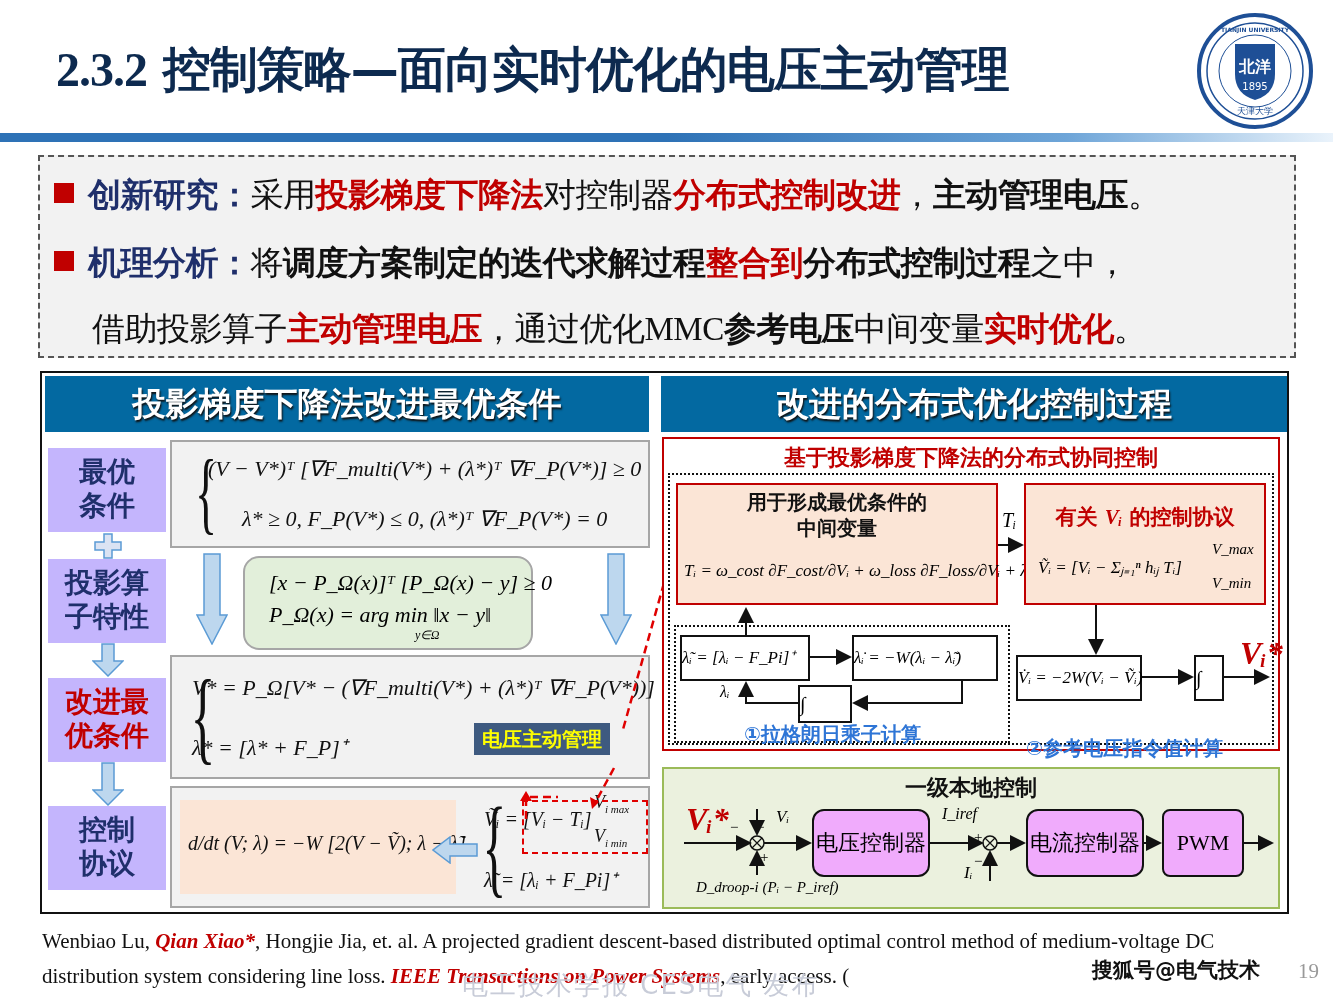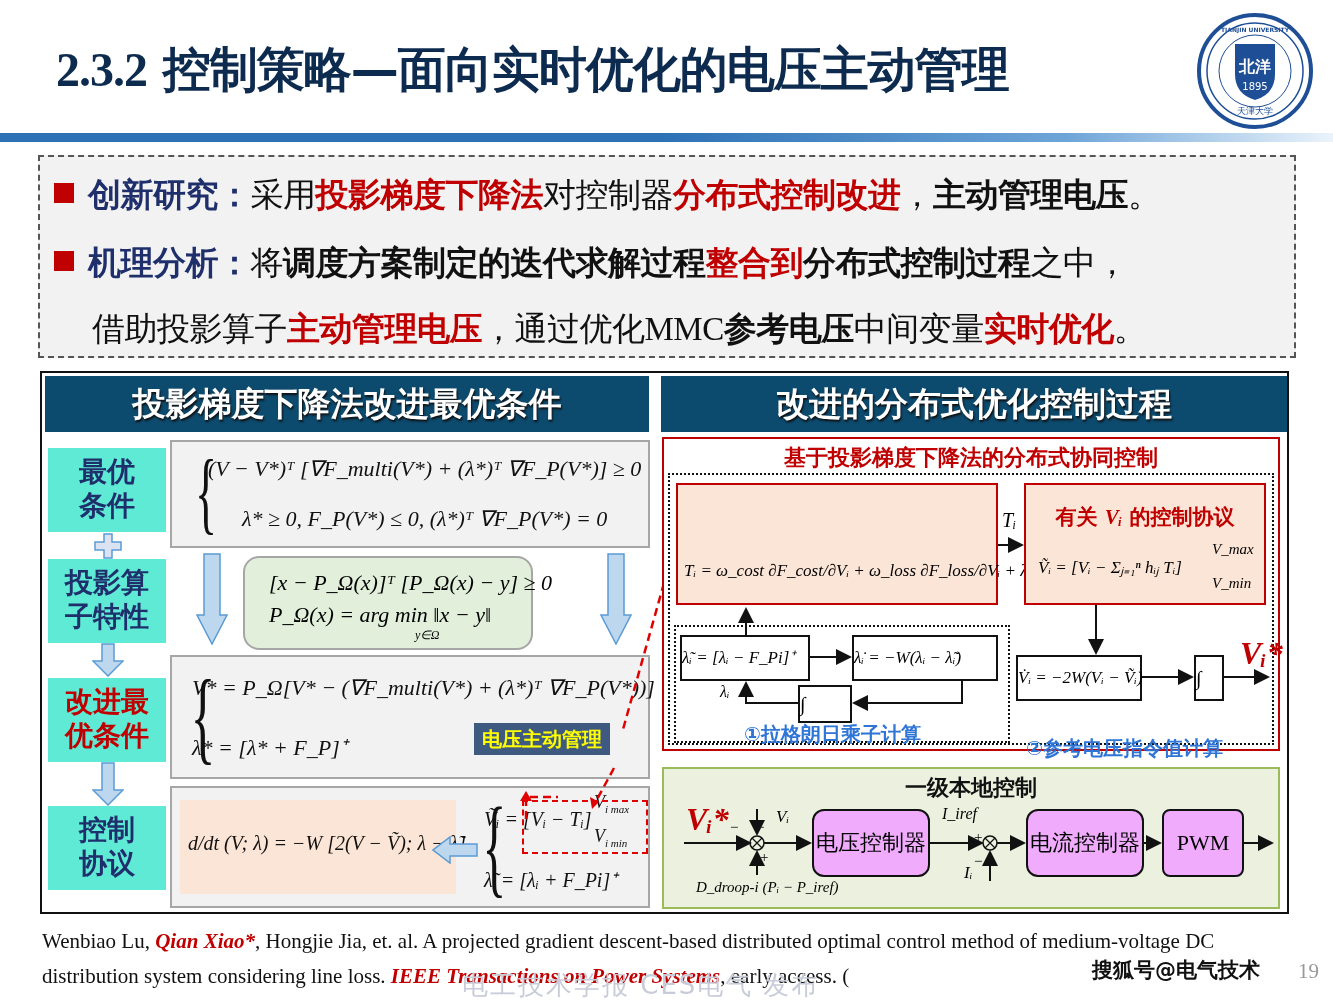--- a/index.html
+++ b/index.html
@@ -14,23 +14,23 @@
           background: linear-gradient(to right, #2e72b6 0%, #2e72b6 50%, #6ea5d8 80%, #eaf3fb 100%); }
   .intro { left: 38px; top: 155px; width: 1258px; height: 203px; border: 2px dashed #555; background: #f2f2f2; }
   .line { position: absolute; left: 14px; font-size: 33px; white-space: nowrap; color: #111; letter-spacing: -0.5px; }
   .line .sq { display: inline-block; width: 20px; height: 20px; background: #c00000; margin-right: 14px; vertical-align: 3px; }
   .bl { color: #1f2f6b; font-weight: bold; }
   .rd { color: #c00000; font-weight: bold; }
   .bk { color: #111; font-weight: bold; }
   .mmc { font-family: "Liberation Serif", serif; }
 
   .frame { left: 40px; top: 371px; width: 1249px; height: 543px; border: 2px solid #111; background: #fff; }
-  .hdr { position: absolute; top: 3px; height: 56px; background: #0c4a6e; color: #fff; font-weight: bold;
+  .hdr { position: absolute; top: 3px; height: 56px; background: #0369a1; color: #fff; font-weight: bold;
          font-size: 33px; text-align: center; line-height: 56px; text-shadow: 1px 2px 2px #111; }
-  .side { position: absolute; left: 6px; width: 118px; background: #5eead4; text-align: center;
+  .side { position: absolute; left: 6px; width: 118px; background: #c4b5fd; text-align: center;
           font-weight: bold; font-size: 28px; line-height: 34px; color: #1f2f6b; padding-top: 7px; }
   .side.red { color: #c00000; }
   .eqbox { position: absolute; background: #f2f2f2; border: 2px solid #a6a6a6; font-family: "Liberation Serif", serif;
            color: #111; font-style: italic; }
   .eq { position: absolute; white-space: nowrap; font-size: 22px; }
   .brace { position: absolute; font-family: "Liberation Serif", serif; font-style: normal; color: #111; }
   .green { position: absolute; background: #e2efda; border: 2px solid #a6a6a6; border-radius: 16px; font-family: "Liberation Serif", serif; font-style: italic; }
   .salmon { position: absolute; background: #fbe5d6; font-family: "Liberation Serif", serif; font-style: italic; }
   .tag { position: absolute; background: #3e5a80; color: #ffff00; font-weight: bold; font-size: 20px; text-align: center; }
   .redbox { position: absolute; border: 2px solid #c00000; background: #fff; }
@@ -173,20 +173,24 @@
     <path d="M636 160 L580 360" fill="none" stroke="#e00000" stroke-width="2.5" stroke-dasharray="8 5"></path>
   </svg>
 
   <div class="hdr" style="left:619px; width:626px;">改进的分布式优化控制过程</div>
 
   <div class="redbox" style="left:620px; top:64px; width:618px; height:314px;">
     <div class="cap" style="left:0; width:614px; text-align:center; top:4px; font-size:22px; color:#c00000;">基于投影梯度下降法的分布式协同控制</div>
     <div class="abs" style="left:4px; top:34px; width:606px; height:272px; border:2px dotted #111;"></div>
 
     <div class="pinkbox" style="left:12px; top:44px; width:322px; height:122px;">
+      <div class="cap" style="left:0; width:318px; text-align:center; top:4px; font-size:20px; color:#111; line-height:26px;">
+        <div>用于形成最优条件的</div>
+        <div>中间变量</div>
+      </div>
       <div class="eq ser it" style="left:6px; top:76px; font-size:17px;">Tᵢ = ω_cost ∂F_cost/∂Vᵢ + ω_loss ∂F_loss/∂Vᵢ + λ̃ᵢ ∂F_Pi/∂Vᵢ</div>
     </div>
     <div class="eq ser it" style="left:338px; top:70px; font-size:20px;">Tᵢ</div>
 
     <div class="pinkbox" style="left:360px; top:44px; width:242px; height:122px;">
       <div class="cap" style="left:0; width:238px; text-align:center; top:18px; font-size:21px; color:#c00000;">
         <span>有关 </span><span class="ser it">Vᵢ</span><span> 的控制协议</span>
       </div>
       <div class="eq ser it" style="left:12px; top:70px; font-size:17px;">Ṽᵢ = [Vᵢ − Σⱼ₌₁ⁿ hᵢⱼ Tᵢ]</div>
       <div class="eq ser it" style="left:186px; top:56px; font-size:15px;">V_max</div>

